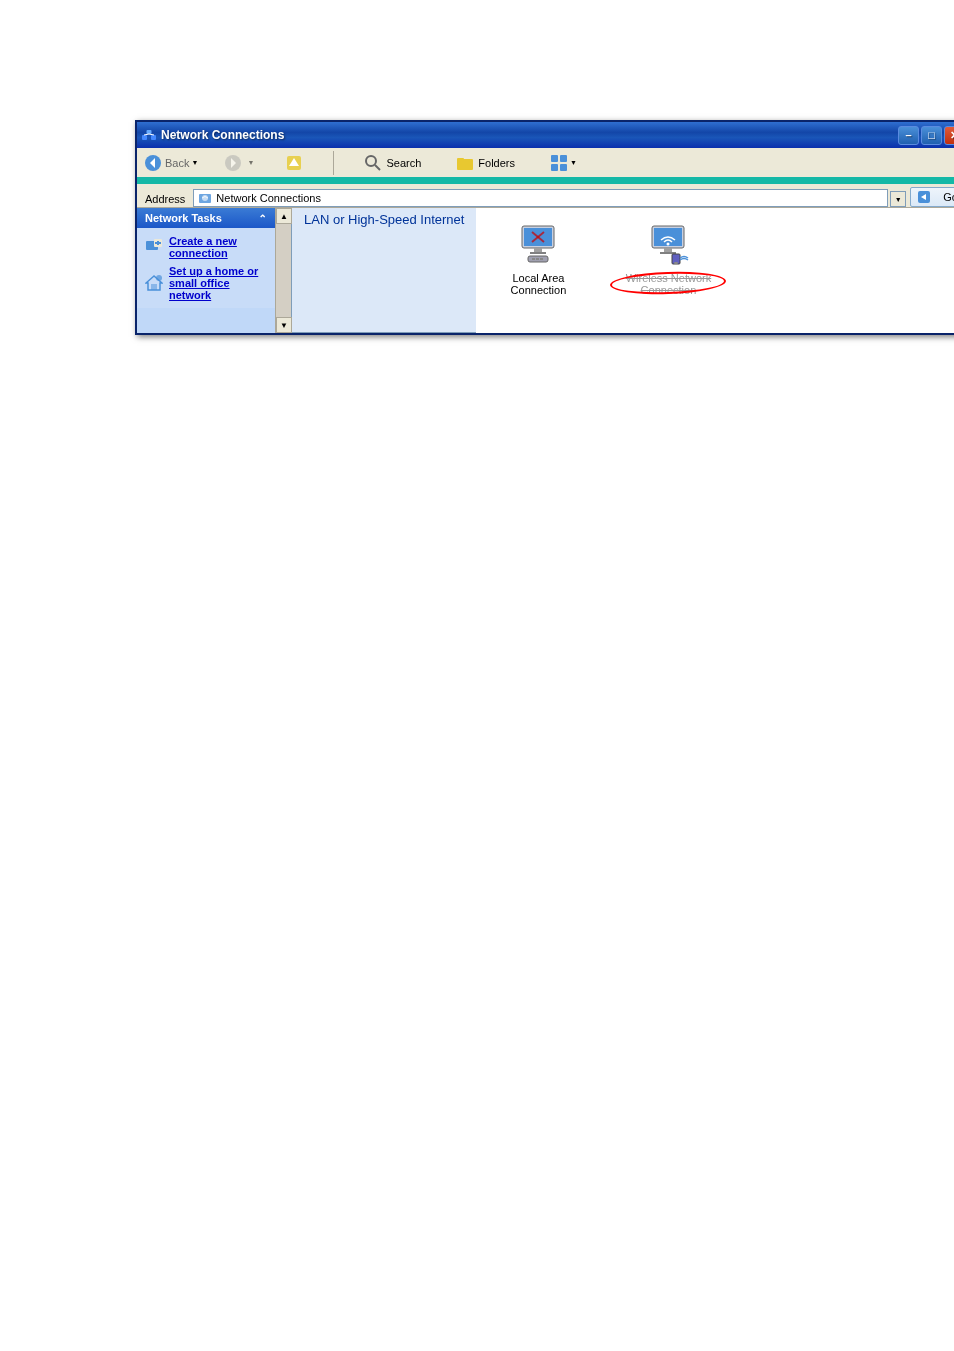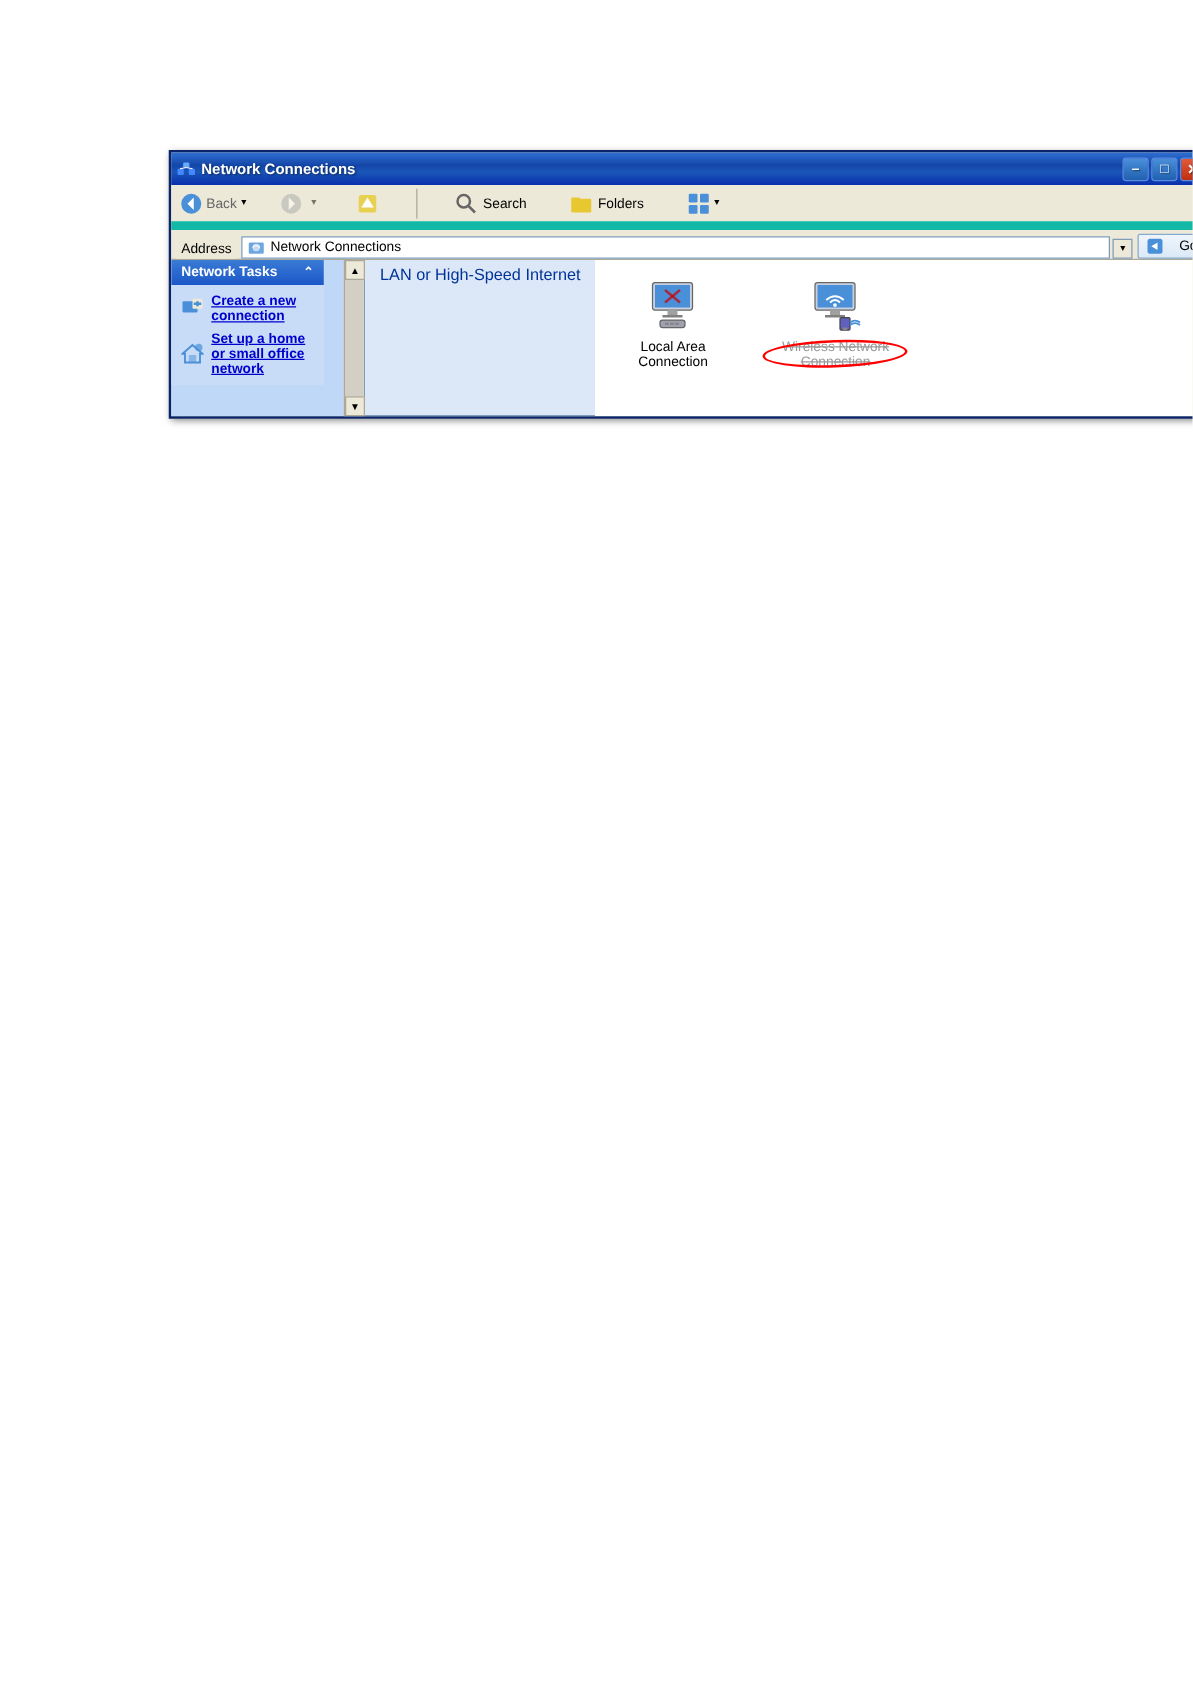--- a/index.html
+++ b/index.html
@@ -290,21 +290,21 @@
       cursor: pointer;
       font-size: 8px;
     }
 
     .scroll-track {
       flex: 1;
       background: #d4cfc4;
     }
 
     .sidebar-section {
-      margin-right: 32px;
+      margin-right: 16px;
     }
 
     .sidebar-section-header {
       background: linear-gradient(to bottom, #3a7bd5 0%, #1b57c8 100%);
       color: white;
       font-weight: bold;
       font-size: 11px;
       padding: 4px 8px;
       display: flex;
       align-items: center;

